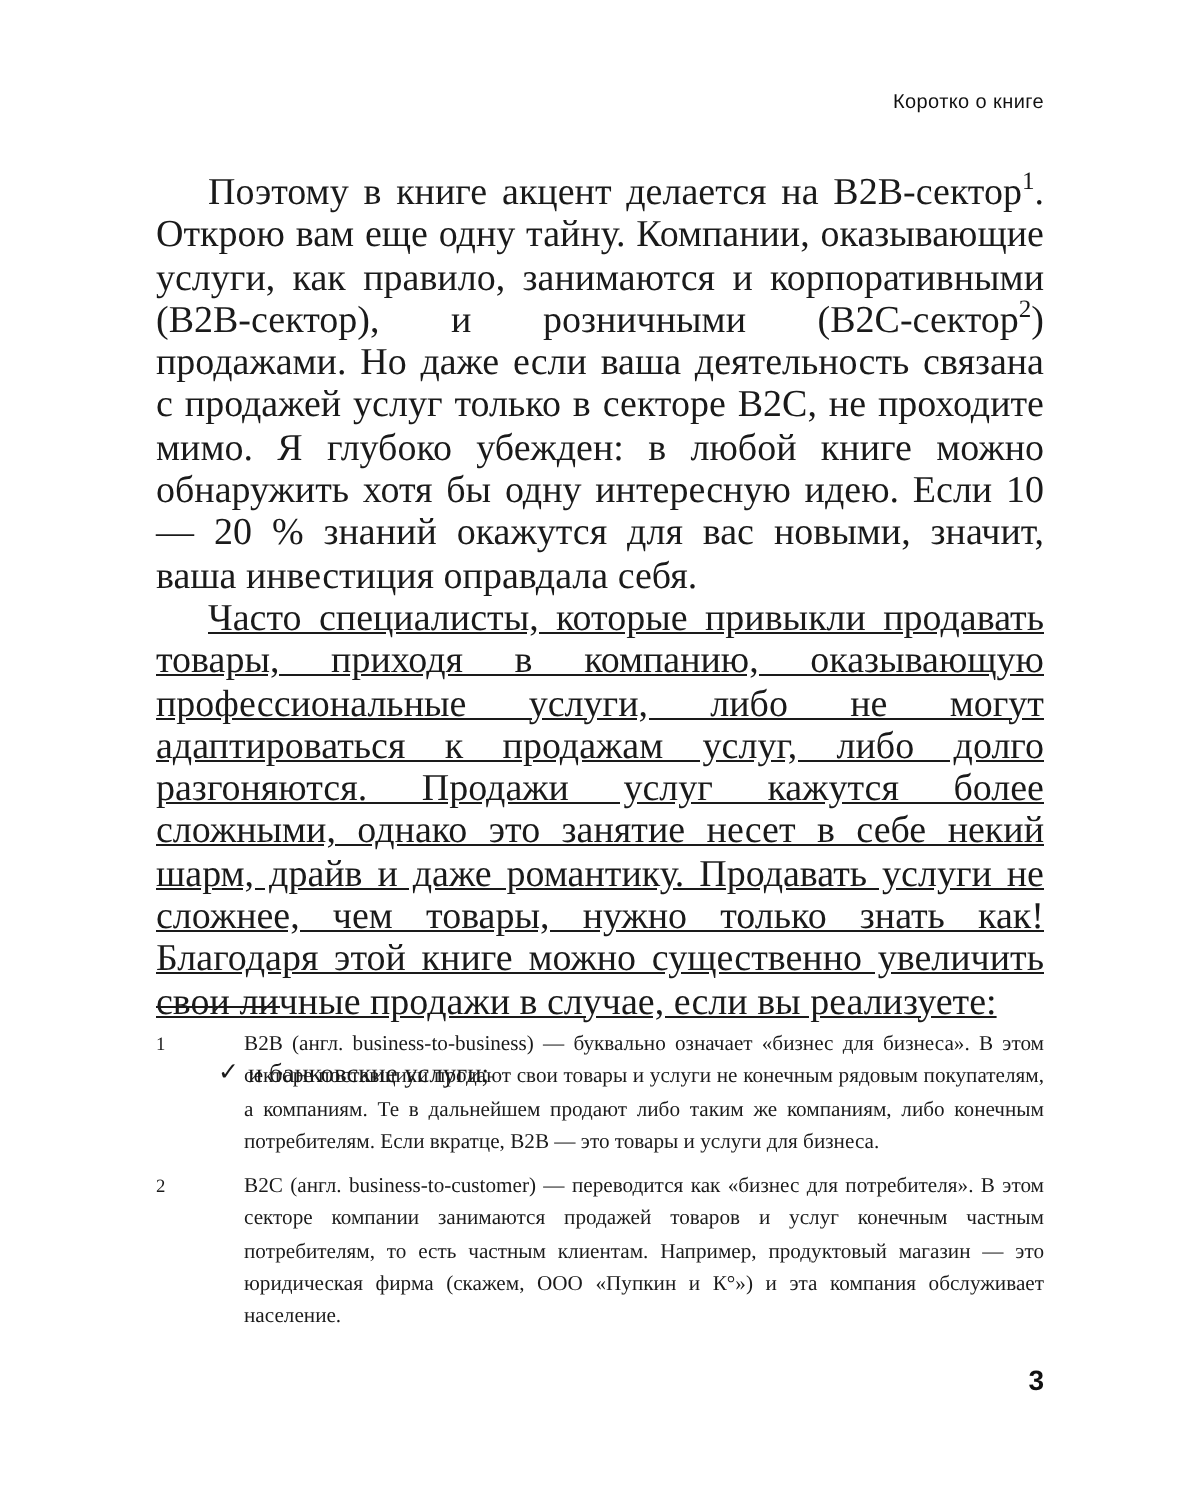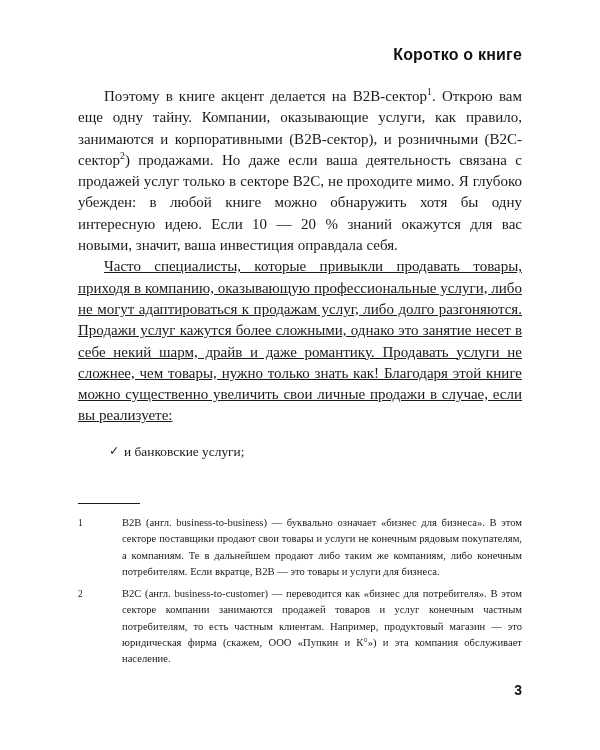--- a/index.html
+++ b/index.html
@@ -19,34 +19,34 @@
     width: 600px;
     height: 750px;
     box-sizing: border-box;
     padding: 0;
   }
   .running-head {
     position: absolute;
     top: 46px;
     right: 78px;
     font-family: "Liberation Sans", sans-serif;
-    font-size: 16px;
-    font-weight: bold;
+    font-size: 10px;
+    font-weight: normal;
     letter-spacing: 0.2px;
     color: #111;
   }
   .content {
     position: absolute;
     top: 86px;
     left: 78px;
     width: 444px;
   }
   p.body-par {
     margin: 0;
-    font-size: 15px;
+    font-size: 19px;
     line-height: 21.3px;
     text-align: justify;
     text-indent: 26px;
     hyphens: manual;
   }
   p.body-par.cont {
     text-indent: 26px;
     text-decoration: underline;
   }
   .bullet-block {

